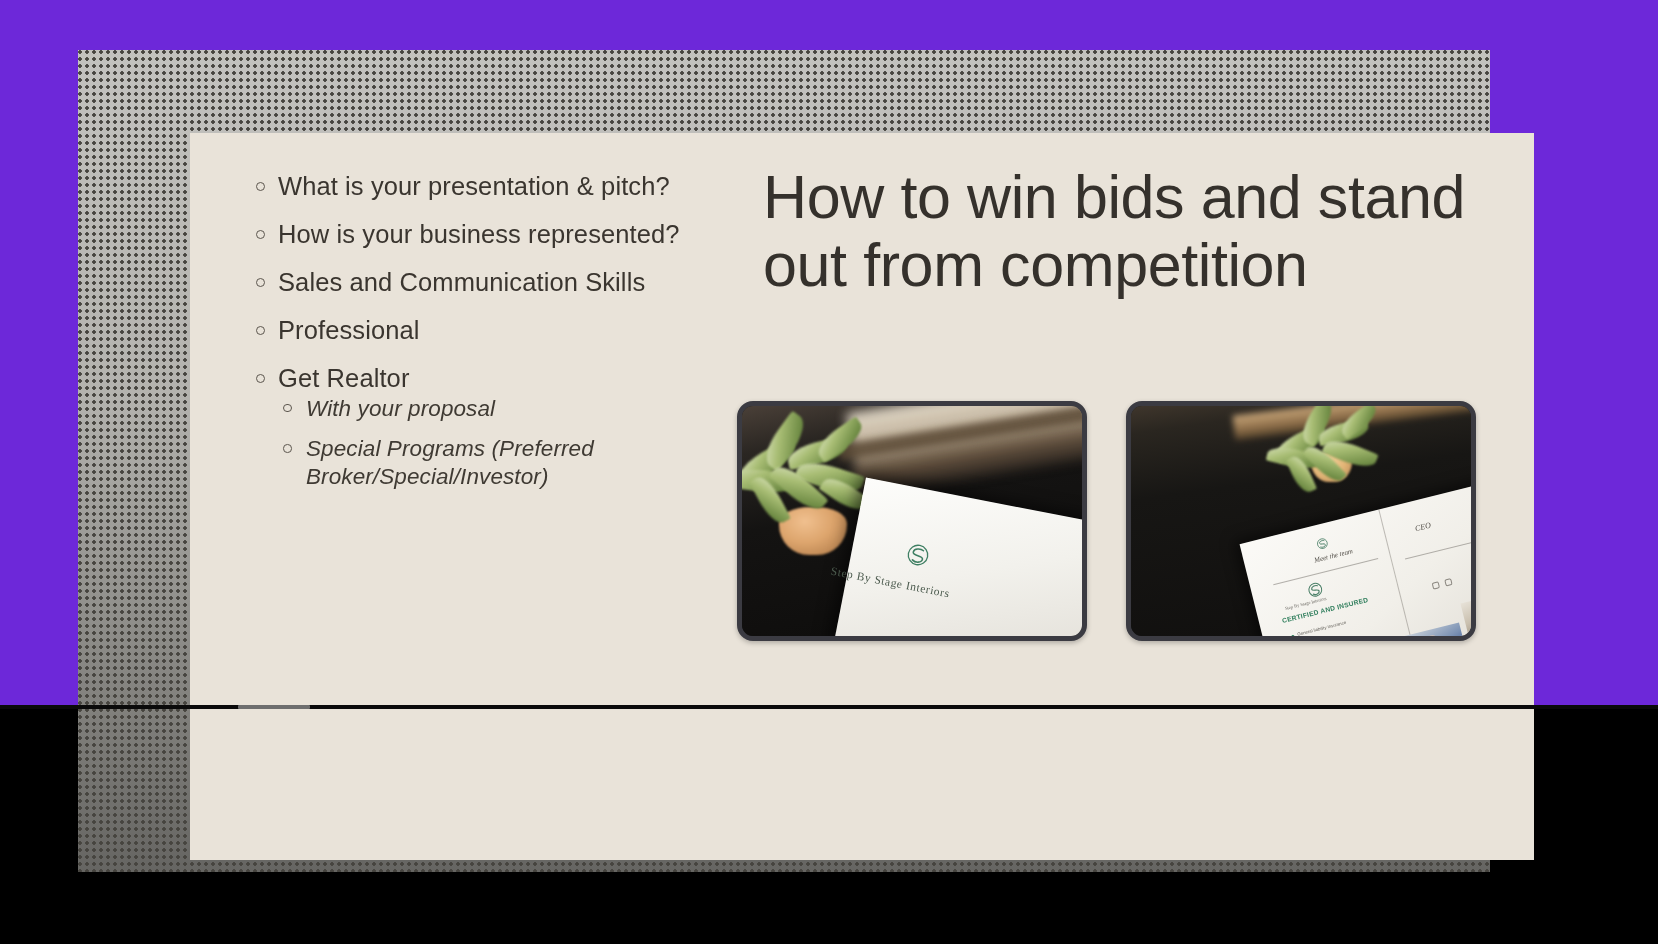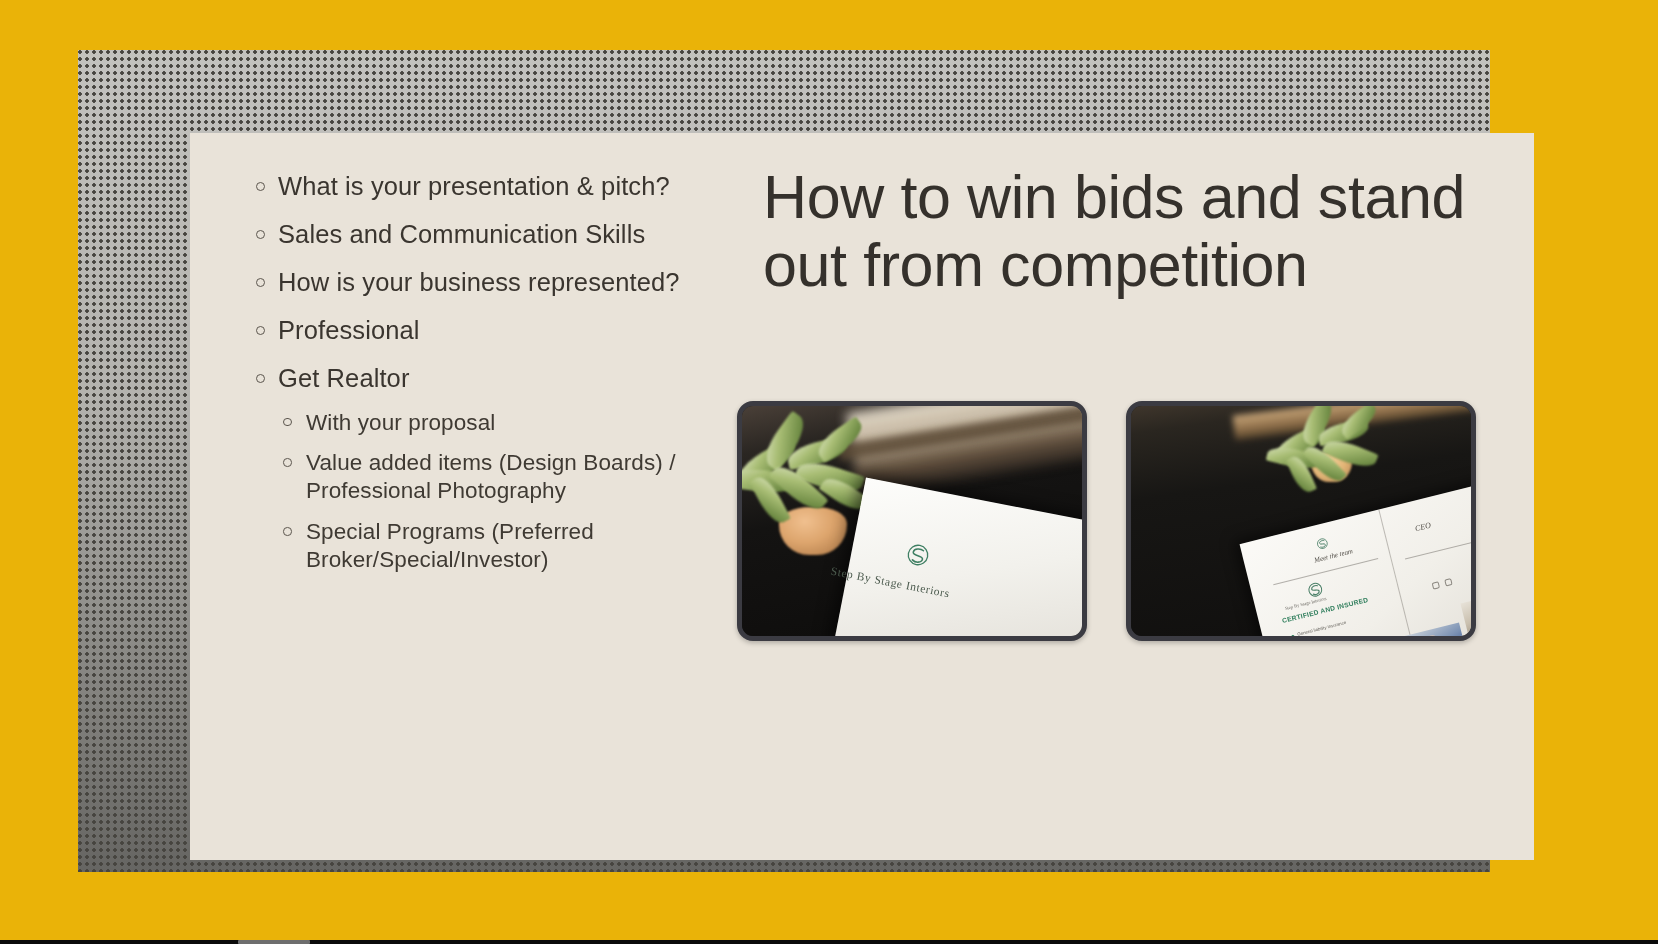--- a/index.html
+++ b/index.html
@@ -6,22 +6,22 @@
   html, body {
     width:1658px; height:944px;
     background:#000;
     overflow:hidden;
     font-family:"DejaVu Sans", sans-serif;
   }
 
   
   #stage {
     position:relative;
-    width:1658px; height:944px;
-    background:#eab308;
+    width:1658px; height:709px;
+    background:#6d28d9;
   }
 
   
   #slide-frame {
     position:absolute;
     left:78px; top:50px;
     width:1412px; height:822px;
     background-color:#a9a8a3;
     background-image:
       radial-gradient(circle at 2px 2px, #46443f 1.55px, rgba(70,68,63,0) 1.9px),
@@ -57,21 +57,21 @@
     color:#3a352f;
   }
   ul.lvl1 > li::before {
     content:"";
     position:absolute;
     left:6px; top:11px;
     width:7px; height:7px;
     border:1.4px solid #5c564e;
     border-radius:50%;
   }
-  ul.lvl2 { list-style:none; margin-top:14px; }
+  ul.lvl2 { list-style:none; margin-top:0;font-style:italic; }
   ul.lvl2 > li {
     position:relative;
     padding-left:28px;
     margin-bottom:13px;
     font-size:22.5px;
     line-height:1.24;
     color:#3f3a33;
   }
   ul.lvl2 > li::before {
     content:"";
@@ -310,36 +310,33 @@
   <div id="slide-frame">
 
     <div id="slide">
 
       <div id="bullet-column">
         <ul class="lvl1">
           <li>
             <span>What is your presentation &amp; pitch?</span>
           </li>
           <li>
-            <span>Sales and Communication Skills</span>
+            <span>How is your business represented?</span>
           </li>
           <li>
-            <span>How is your business represented?</span>
+            <span>Sales and Communication Skills</span>
           </li>
           <li>
             <span>Professional</span>
           </li>
           <li>
             <span>Get Realtor</span>
             <ul class="lvl2">
               <li>
                 <span>With your proposal</span>
-              </li>
-              <li>
-                <span>Value added items (Design Boards) / Professional Photography</span>
               </li>
               <li>
                 <span>Special Programs (Preferred Broker/Special/Investor)</span>
               </li>
             </ul>
           </li>
         </ul>
       </div>
 
       <h1 id="slide-title">How to win bids and stand out from competition</h1>

